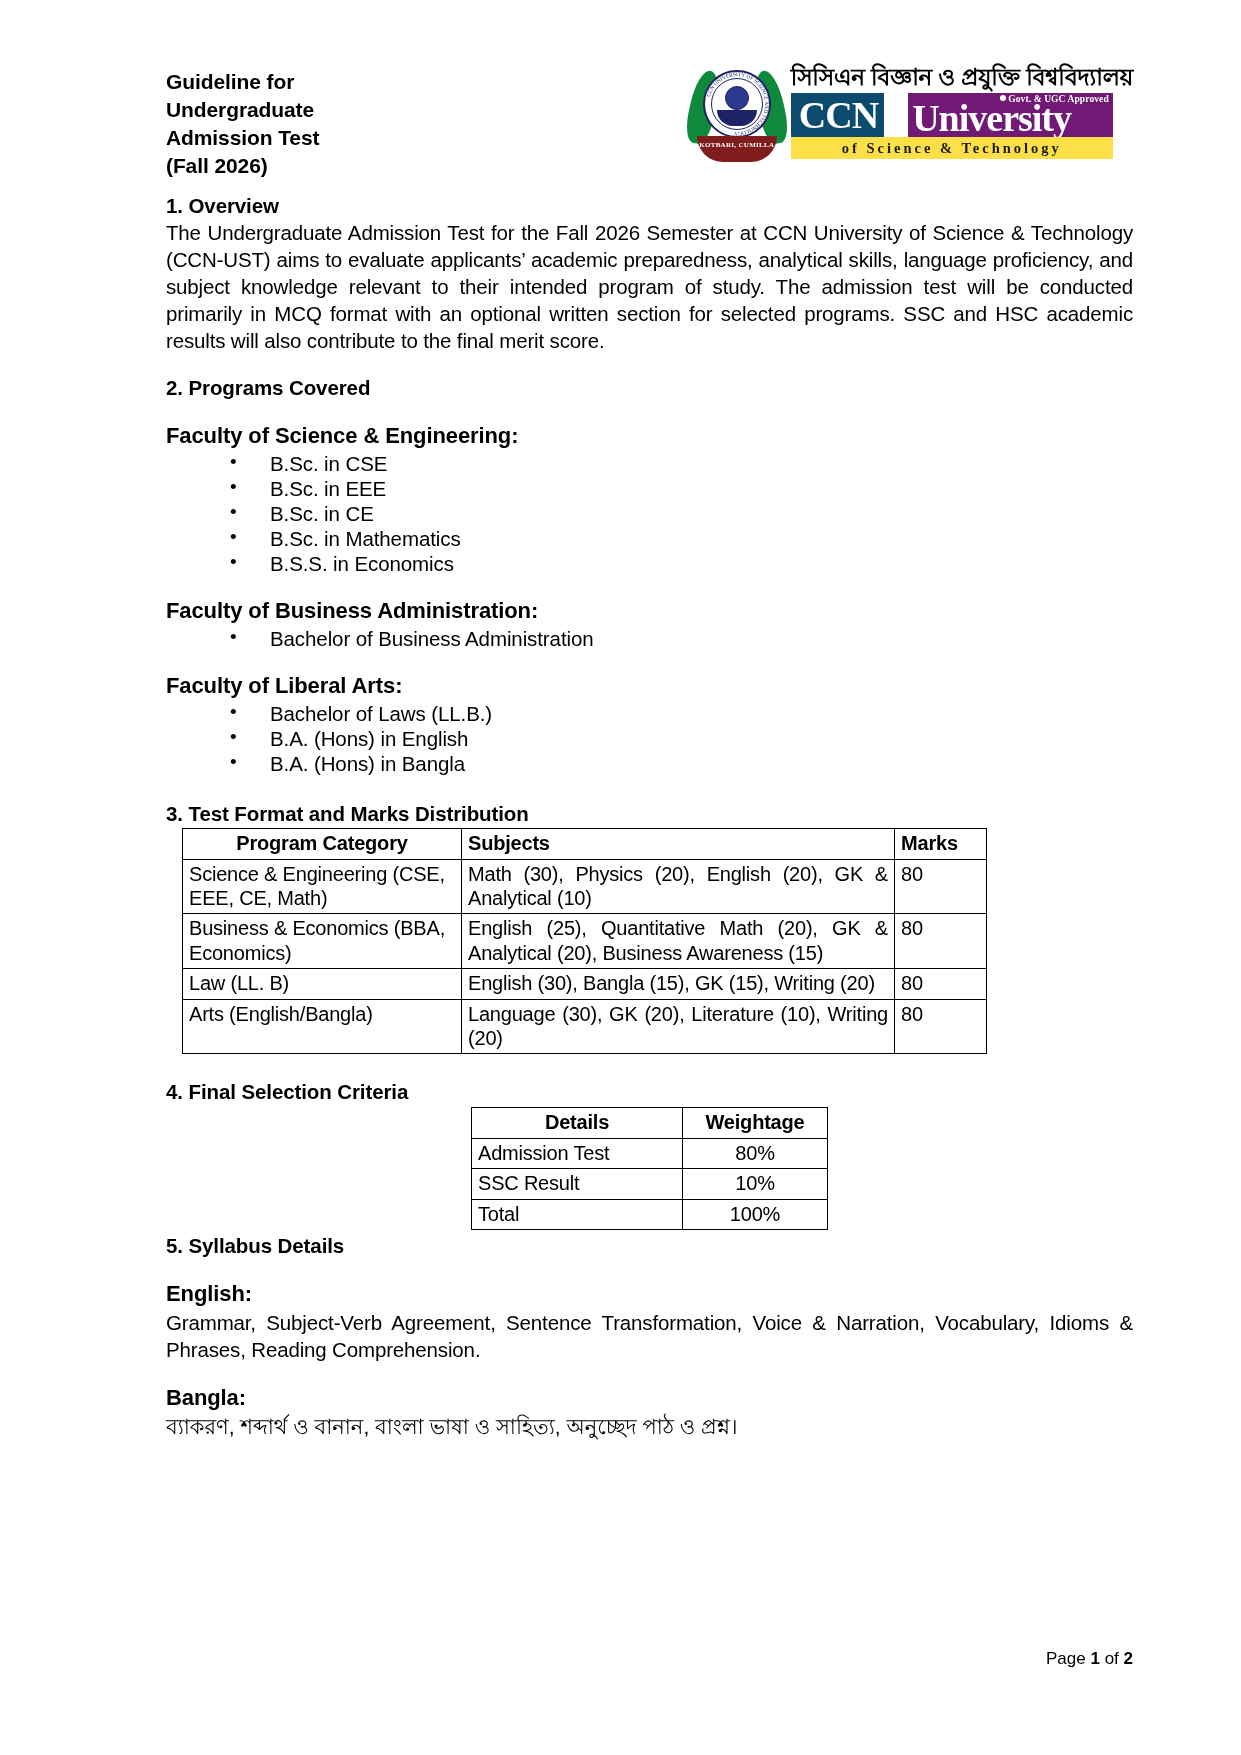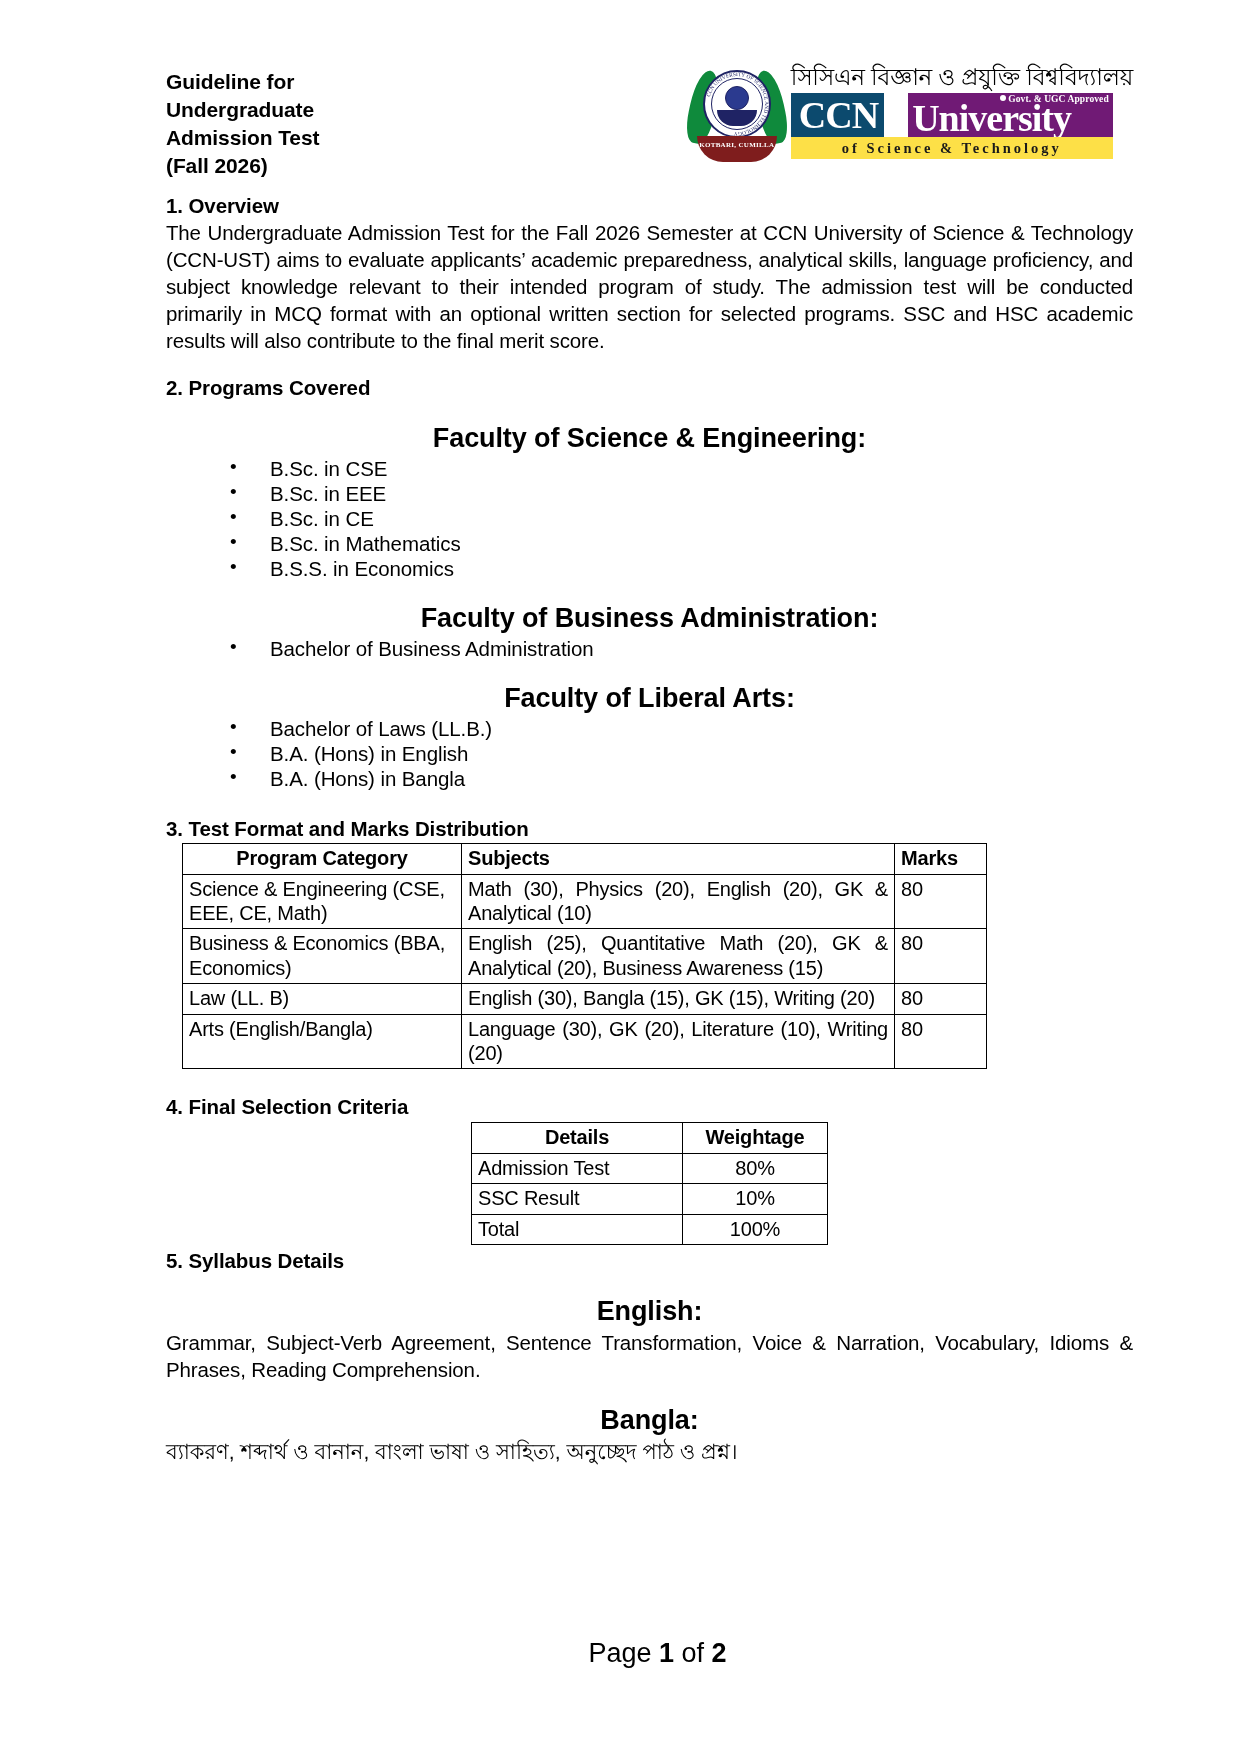--- a/index.html
+++ b/index.html
@@ -48,21 +48,21 @@
     height: 96px;
     flex: none;
     margin-top: 6px;
   }
   .wordmark {
     margin-left: 6px;
     margin-top: 4px;
   }
   .bangla-name {
     font-size: 23px;
-    font-weight: normal;
+    font-weight: bold;
     line-height: 1.15;
     white-space: nowrap;
     letter-spacing: -0.2px;
   }
   .logo-bar {
     display: flex;
     width: 322px;
     height: 44px;
     margin-top: 3px;
   }
@@ -195,25 +195,24 @@
 
   
   .content { margin-top: 14px; }
   h2.sec {
     font-size: 20.5px;
     font-weight: bold;
     margin: 0 0 1px 0;
     letter-spacing: -0.1px;
   }
   h3.sub {
-    font-size: 27px;
+    font-size: 22px;
     font-weight: bold;
     margin: 0 0 2px 0;
     letter-spacing: -0.1px;
-    text-align: center;
   }
   p.body {
     font-size: 20.5px;
     line-height: 1.32;
     margin: 0;
     text-align: justify;
     letter-spacing: -0.15px;
   }
   .gap-sm { height: 22px; }
   .gap-md { height: 26px; }
@@ -279,22 +278,22 @@
     line-height: 1.35;
     margin: 0;
   }
 
   
   .footer {
     position: absolute;
     left: 182px;
     right: 108px;
     bottom: 86px;
-    text-align: center;
-    font-size: 27px;
+    text-align: right;
+    font-size: 17px;
   }
   .footer b { font-weight: bold; }
 </style>
 </head>
 <body>
 
 <div class="page">
 
   <div class="header">
     <div class="doc-title">Guideline for

